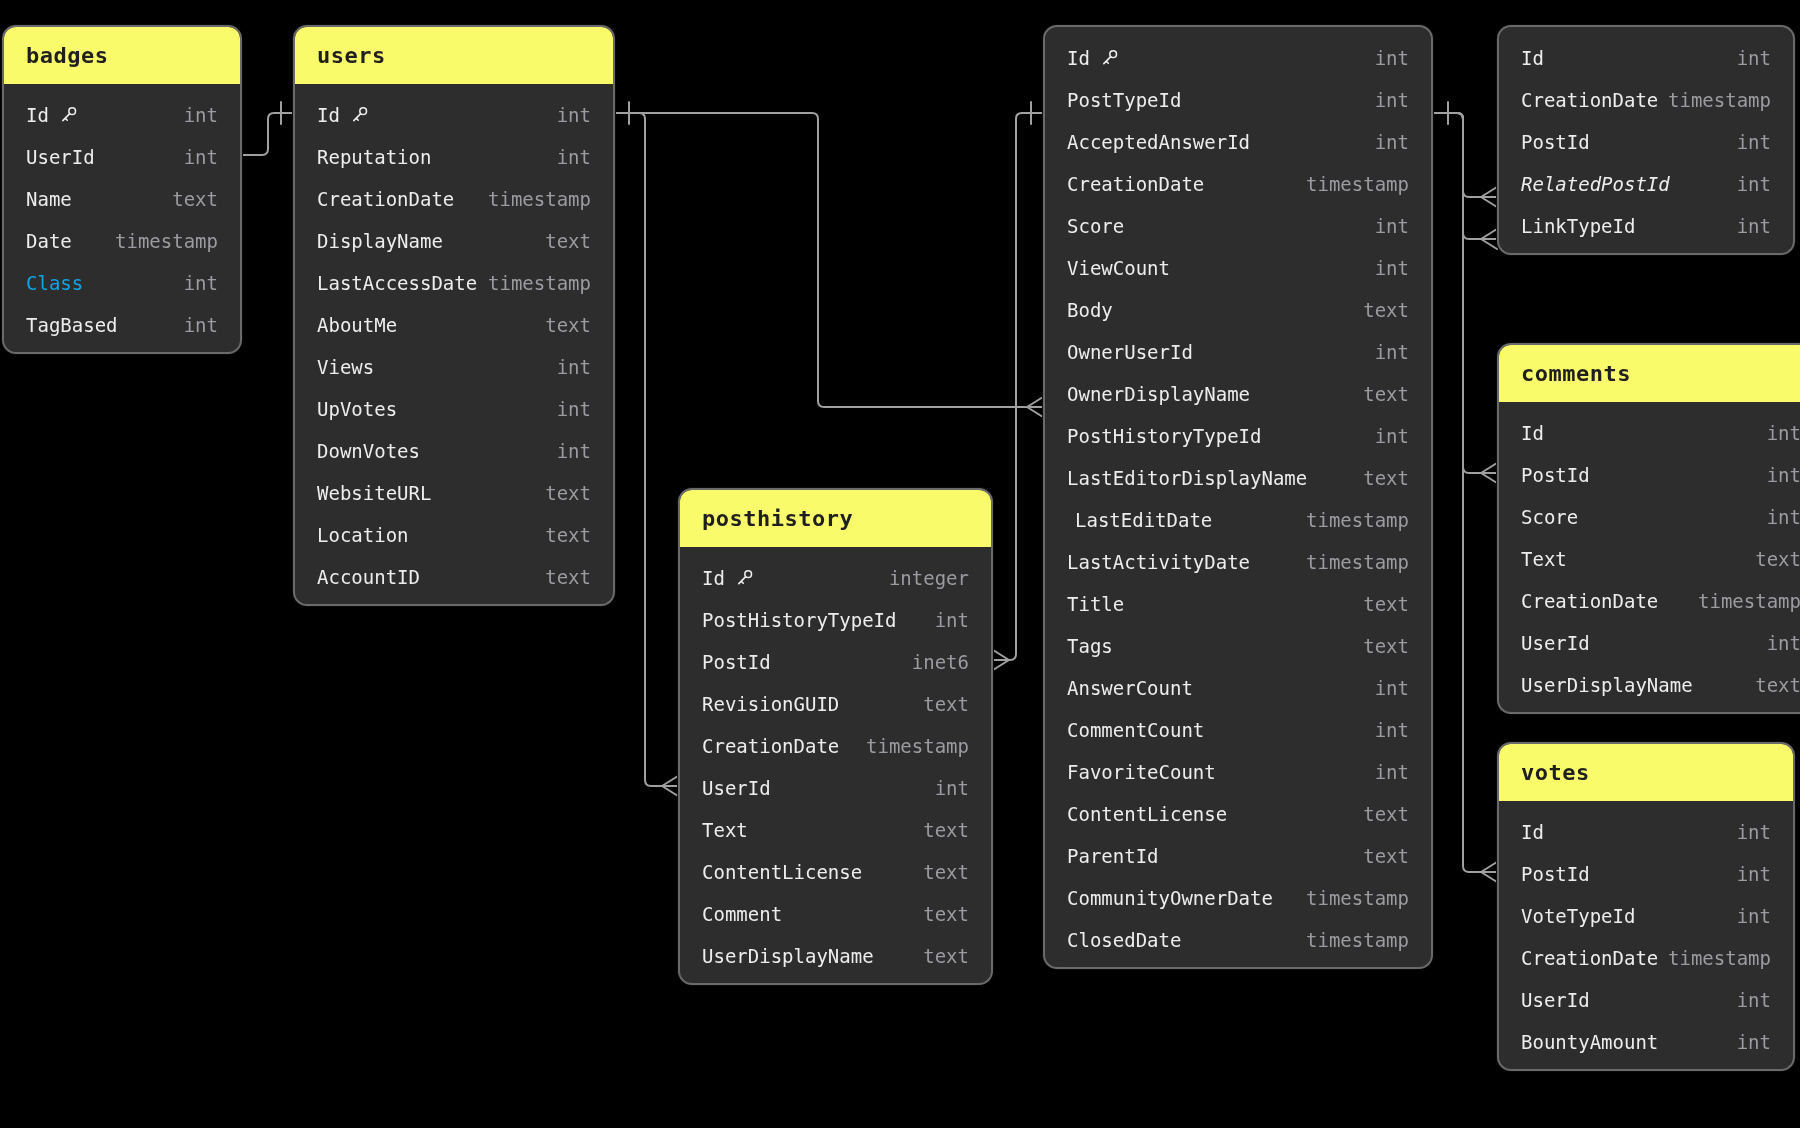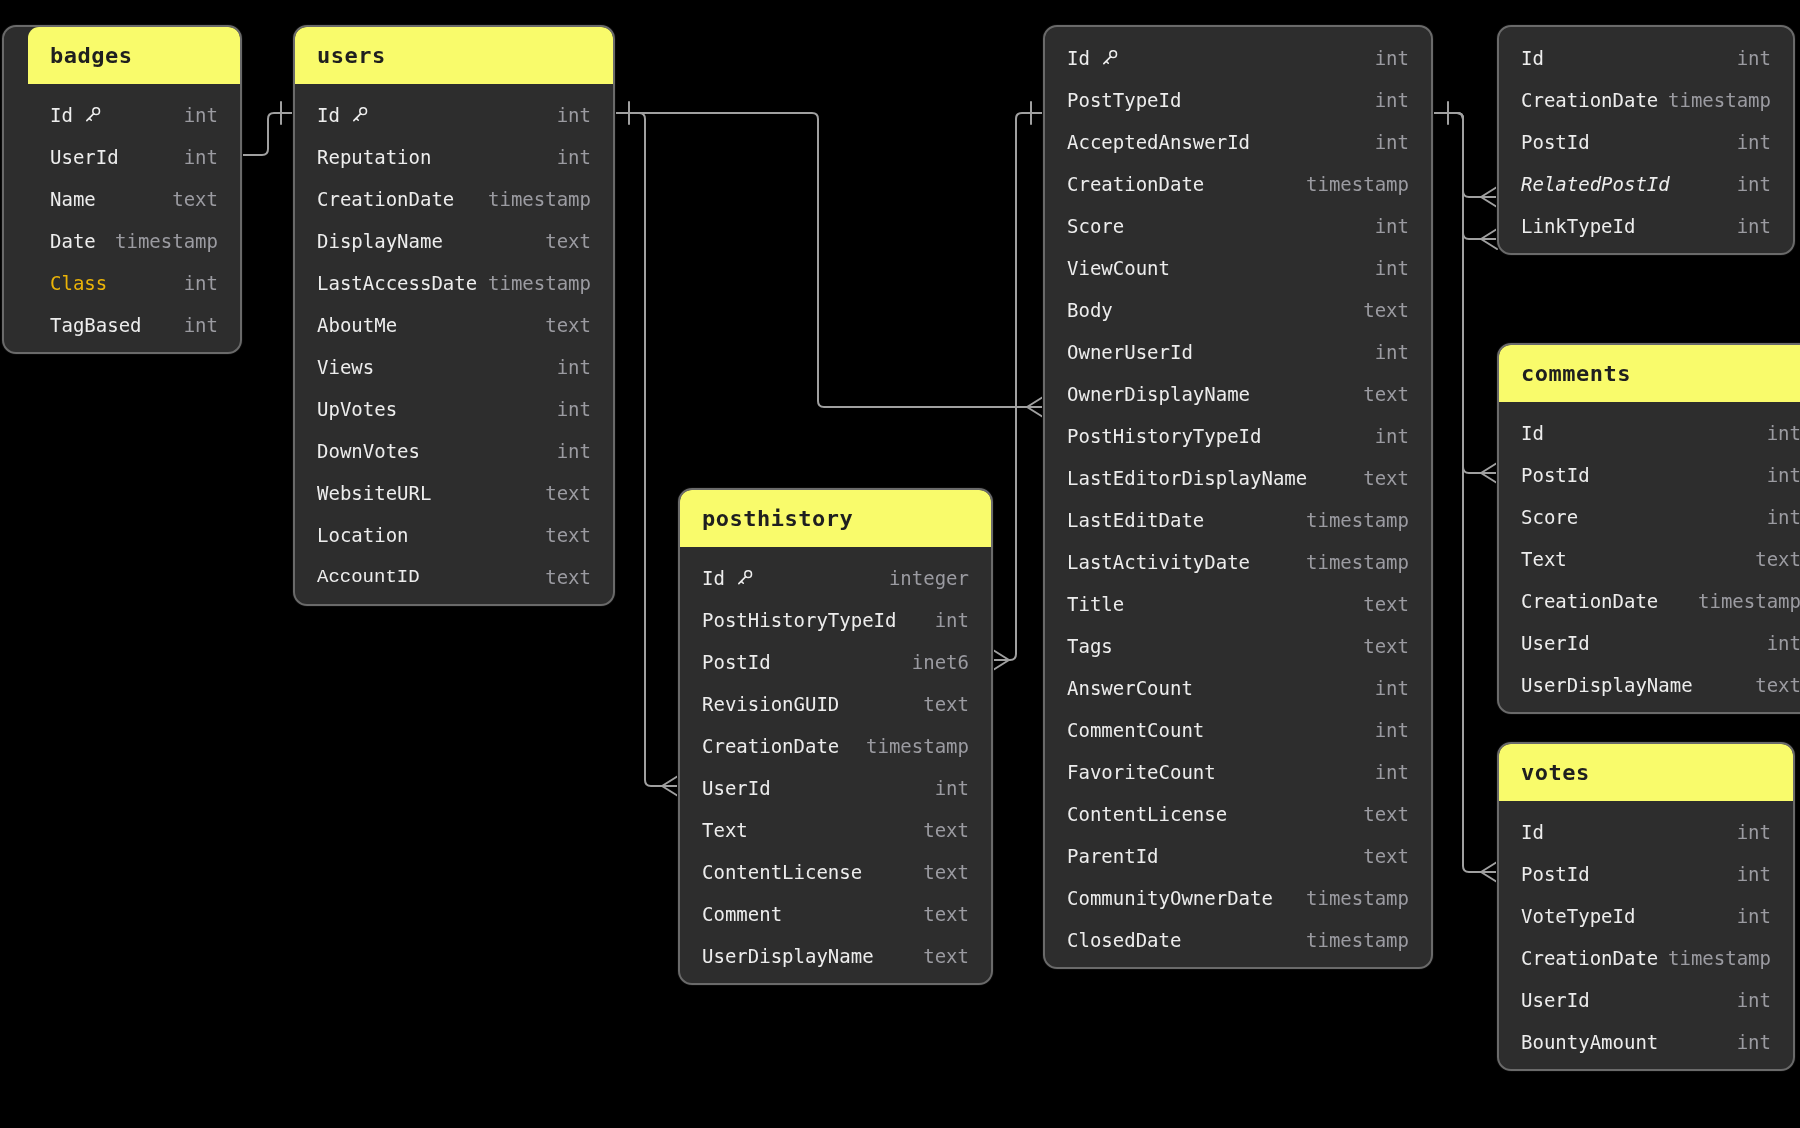--- a/index.html
+++ b/index.html
@@ -66,21 +66,21 @@
       <path d="M 1433 113 L 1457 113 Q 1463 113 1463 119 L 1463 191 Q 1463 197 1469 197 L 1497 197" fill="none" stroke="#a0a0a0" stroke-width="2" stroke-linecap="round" stroke-linejoin="round"></path>
       <path d="M 1481 197 L 1497 187 M 1481 197 L 1497 207" fill="none" stroke="#a0a0a0" stroke-width="2" stroke-linecap="round" stroke-linejoin="round"></path>
       <path d="M 1448 102 L 1448 124" fill="none" stroke="#a0a0a0" stroke-width="2" stroke-linecap="round" stroke-linejoin="round"></path>
       <path d="M 1433 113 L 1457 113 Q 1463 113 1463 119 L 1463 233 Q 1463 239 1469 239 L 1497 239" fill="none" stroke="#a0a0a0" stroke-width="2" stroke-linecap="round" stroke-linejoin="round"></path>
       <path d="M 1481 239 L 1497 229 M 1481 239 L 1497 249" fill="none" stroke="#a0a0a0" stroke-width="2" stroke-linecap="round" stroke-linejoin="round"></path>
       <path d="M 1433 113 L 1457 113 Q 1463 113 1463 119 L 1463 467 Q 1463 473 1469 473 L 1497 473" fill="none" stroke="#a0a0a0" stroke-width="2" stroke-linecap="round" stroke-linejoin="round"></path>
       <path d="M 1481 473 L 1497 463 M 1481 473 L 1497 483" fill="none" stroke="#a0a0a0" stroke-width="2" stroke-linecap="round" stroke-linejoin="round"></path>
       <path d="M 1433 113 L 1457 113 Q 1463 113 1463 119 L 1463 866 Q 1463 872 1469 872 L 1497 872" fill="none" stroke="#a0a0a0" stroke-width="2" stroke-linecap="round" stroke-linejoin="round"></path>
       <path d="M 1481 872 L 1497 862 M 1481 872 L 1497 882" fill="none" stroke="#a0a0a0" stroke-width="2" stroke-linecap="round" stroke-linejoin="round"></path>
     </svg>
-    <div class="table-card" style="left: 2px; top: 25px; width: 240px; background: rgb(45, 45, 45); border-color: rgb(106, 106, 106); padding-left: 24px;">
+    <div class="table-card" style="left: 2px; top: 25px; width: 240px; background: rgb(45, 45, 45); border-color: rgb(106, 106, 106);">
       <div class="table-header" style="background: rgb(249, 251, 107); color: rgb(31, 31, 31);">badges</div>
       <div class="table-body">
         <div class="field-row">
           <div class="field-name" style="color: rgb(237, 237, 237);">
             <span>Id</span>
             <svg width="21" height="21" viewBox="0 0 24 24" class="key-icon">
               <g fill="none" stroke="#ededed" stroke-width="1.8" stroke-linecap="round">
                 <circle cx="16.2" cy="7" r="3.8"></circle>
                 <path d="M13.4 9.8 L5.5 17.8 M8.2 15 l2.4 2.4"></path>
               </g>
@@ -100,21 +100,21 @@
           </div>
           <div class="field-type" style="color: rgb(155, 155, 161);">text</div>
         </div>
         <div class="field-row">
           <div class="field-name" style="color: rgb(237, 237, 237);">
             <span>Date</span>
           </div>
           <div class="field-type" style="color: rgb(155, 155, 161);">timestamp</div>
         </div>
         <div class="field-row">
-          <div class="field-name" style="color: #eab308;">
+          <div class="field-name" style="color: #0ea5e9;">
             <span>Class</span>
           </div>
           <div class="field-type" style="color: rgb(155, 155, 161);">int</div>
         </div>
         <div class="field-row">
           <div class="field-name" style="color: rgb(237, 237, 237);">
             <span>TagBased</span>
           </div>
           <div class="field-type" style="color: rgb(155, 155, 161);">int</div>
         </div>
@@ -189,21 +189,21 @@
           </div>
           <div class="field-type" style="color: rgb(155, 155, 161);">text</div>
         </div>
         <div class="field-row">
           <div class="field-name" style="color: rgb(237, 237, 237);">
             <span>Location</span>
           </div>
           <div class="field-type" style="color: rgb(155, 155, 161);">text</div>
         </div>
         <div class="field-row">
-          <div class="field-name" style="color: rgb(237, 237, 237); font-family: Liberation Mono, monospace;">
+          <div class="field-name" style="color: rgb(237, 237, 237);">
             <span>AccountID</span>
           </div>
           <div class="field-type" style="color: rgb(155, 155, 161);">text</div>
         </div>
       </div>
     </div>
     <div class="table-card" style="left: 678px; top: 488px; width: 315px; background: rgb(45, 45, 45); border-color: rgb(106, 106, 106);">
       <div class="table-header" style="background: rgb(249, 251, 107); color: rgb(31, 31, 31);">posthistory</div>
       <div class="table-body">
         <div class="field-row">
@@ -342,21 +342,21 @@
           </div>
           <div class="field-type" style="color: rgb(155, 155, 161);">int</div>
         </div>
         <div class="field-row">
           <div class="field-name" style="color: rgb(237, 237, 237);">
             <span>LastEditorDisplayName</span>
           </div>
           <div class="field-type" style="color: rgb(155, 155, 161);">text</div>
         </div>
         <div class="field-row">
-          <div class="field-name" style="color: rgb(237, 237, 237);">
+          <div class="field-name" style="color: rgb(237, 237, 237); margin-left: 8px;">
             <span>LastEditDate</span>
           </div>
           <div class="field-type" style="color: rgb(155, 155, 161);">timestamp</div>
         </div>
         <div class="field-row">
           <div class="field-name" style="color: rgb(237, 237, 237);">
             <span>LastActivityDate</span>
           </div>
           <div class="field-type" style="color: rgb(155, 155, 161);">timestamp</div>
         </div>

